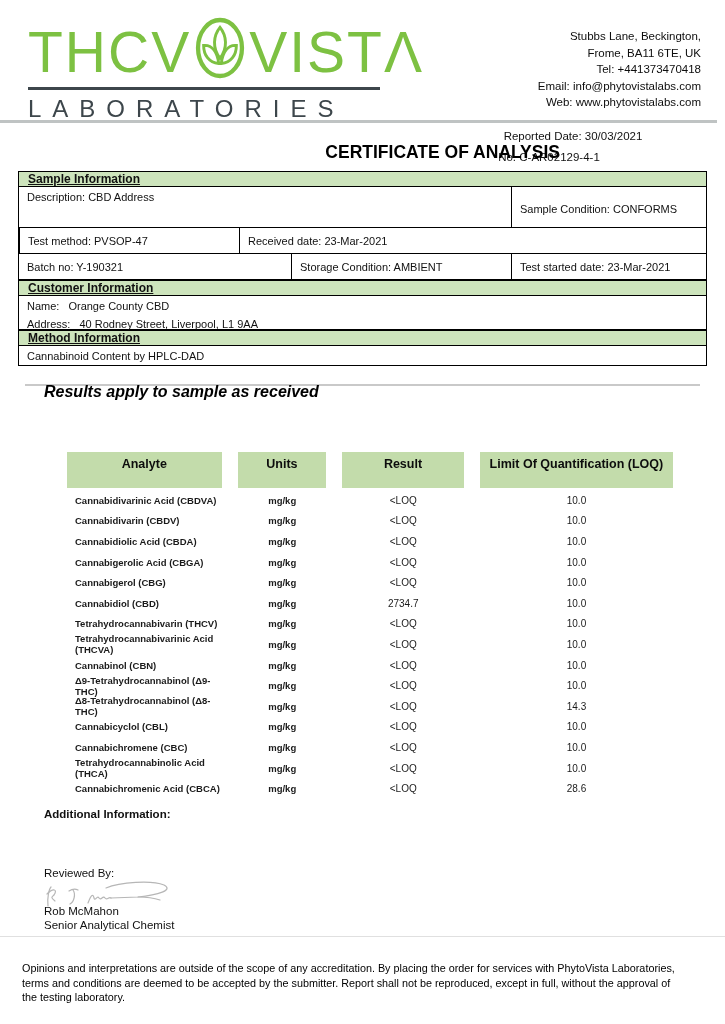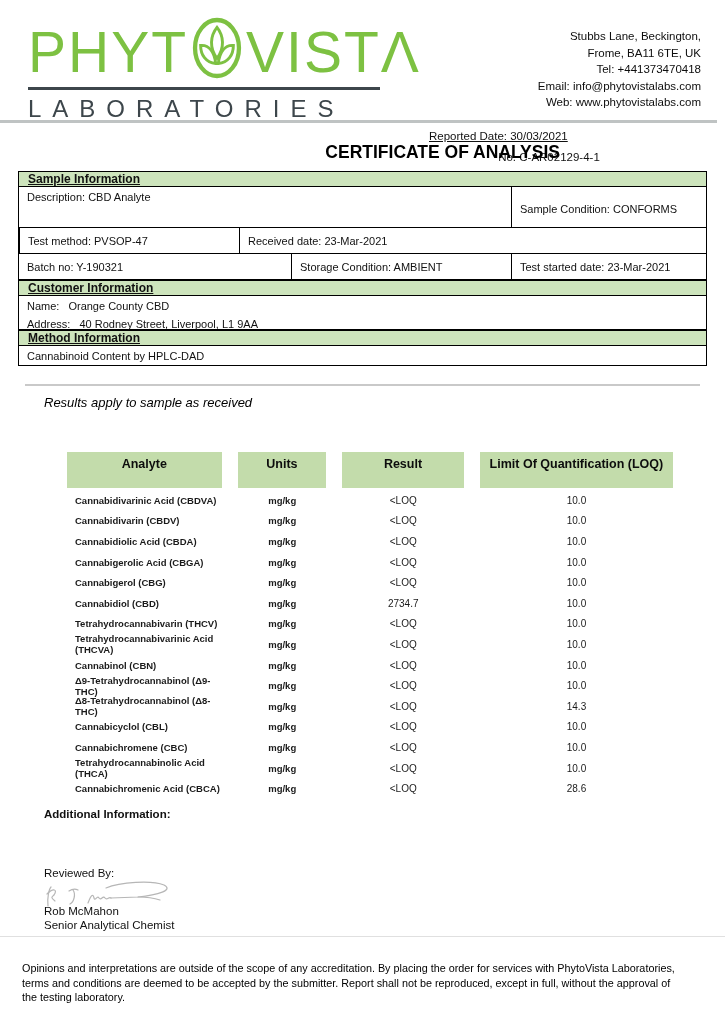--- a/index.html
+++ b/index.html
@@ -14,21 +14,21 @@
   .logotype { display:flex; align-items:center; color:#7dc142; font-size:57px; font-weight:400; letter-spacing:2px; line-height:1; height:68px; }
   .logotype .leaf-o { margin:0 3px; }
   .logo-rule { width:352px; height:3px; background:#3d464b; margin-top:1px; }
   .logo-sub { font-size:24px; letter-spacing:11px; color:#3d464b; margin-top:5px; font-weight:400; }
 
   .contact { position:absolute; right:24px; top:28px; text-align:right; font-size:11.5px; line-height:16.5px; color:#0d0d0d; }
 
   .hdr-divider { position:absolute; left:0; top:120px; width:717px; height:3px; background:#bfc3c3; }
 
   
-  .reported-date { position:absolute; left:429px; top:130px; width:218px; text-align:left; font-size:11.5px;text-decoration:underline; }
+  .reported-date { position:absolute; left:464px; top:130px; width:218px; text-align:center; font-size:11.5px; }
   .report-no { position:absolute; left:440px; top:151px; width:218px; text-align:center; font-size:11.5px; }
   .doc-title { position:absolute; left:100px; top:142px; width:460px; text-align:right; font-size:17.5px; font-weight:bold; color:#000; }
 
   
   .infowrap { position:absolute; left:18px; top:171px; width:689px; font-size:11px; }
   .section-bar { height:16px; background:#cde4bc; border:1.2px solid #000; display:flex; align-items:center; padding-left:9px; font-weight:bold; font-size:12px; }
   .section-bar span { text-decoration:underline; }
   .irow { display:flex; border:1.2px solid #000; border-top:none; }
   .icell { padding:4px 0 0 8px; }
   .vline { border-left:1px solid #000; }
@@ -41,21 +41,21 @@
   .r3 .c-b { width:220px; }
   .r3 .c-c { flex:1; }
   .cust-box { height:34px; display:block; padding:3px 0 0 8px; }
   .cust-line { margin-top:1px; }
   .cust-line.second { margin-top:6px; }
   .cust-label { display:inline-block; }
   .cust-val { margin-left:9px; }
   .method-box { height:20px; display:flex; align-items:center; padding-left:8px; }
 
   .results-divider { position:absolute; left:25px; top:384px; width:675px; height:2px; background:#c9c9c9; }
-  .results-note { position:absolute; left:44px; top:395px; font-size:13px; font-weight:normal; font-style:italic; color:#000; }
+  .results-note { position:absolute; left:44px; top:383px; font-size:16px; font-weight:bold; font-style:italic; color:#000; }
 
   
   .rtable { position:absolute; left:67px; top:452px; width:606px; }
   .rhead { display:flex; gap:16px; }
   .rhead .hcell { background:#c3dcab; height:36px; padding-top:5px; text-align:center; font-weight:bold; font-size:12.5px; color:#0d0d0d; }
   .c1 { width:27.2%; }
   .c2 { width:15.6%; }
   .c3 { width:21.4%; }
   .c4 { width:34%; }
   .rbody { margin-top:2px; }
@@ -75,21 +75,21 @@
   .foot-divider { position:absolute; left:0; top:936px; width:725px; height:1px; background:#e0e0e0; }
   .disclaimer { position:absolute; left:22px; top:961px; width:664px; font-size:10.8px; line-height:14.6px; color:#000; }
 </style>
 </head>
 <body>
 
 <div class="page">
 
   <div class="logo-block">
     <div class="logotype">
-      <span>PHYT</span>
+      <span>THCV</span>
       <span class="leaf-o">
         <svg width="52" height="62" viewBox="0 0 60 72">
           <ellipse cx="30" cy="36" rx="25.5" ry="32.5" fill="none" stroke="#7dc142" stroke-width="5"></ellipse>
           <path d="M30 12 C38 22 39 36 30 48 C21 36 22 22 30 12 Z" fill="none" stroke="#7dc142" stroke-width="3.4"></path>
           <path d="M11 33 C21 32 27 41 28.5 54 C17 53 11 44 11 33 Z" fill="none" stroke="#7dc142" stroke-width="3.4"></path>
           <path d="M49 33 C39 32 33 41 31.5 54 C43 53 49 44 49 33 Z" fill="none" stroke="#7dc142" stroke-width="3.4"></path>
         </svg>
       </span>
       <span>VIST</span>
         <span>Λ</span>
@@ -110,21 +110,21 @@
 
   <div class="reported-date">Reported Date: 30/03/2021</div>
   <div class="report-no">No. C-AR02129-4-1</div>
   <div class="doc-title">CERTIFICATE OF ANALYSIS</div>
 
   <div class="infowrap">
     <div class="section-bar">
       <span>Sample Information</span>
     </div>
     <div class="irow desc-row">
-      <div class="icell desc-cell">Description: CBD Analyte</div>
+      <div class="icell desc-cell">Description: CBD Address</div>
       <div class="icell cond-cell vline">Sample Condition: CONFORMS</div>
     </div>
     <div class="irow r3">
       <div class="icell c-b vline">Test method: PVSOP-47</div>
       <div class="icell c-c vline">Received date: 23-Mar-2021</div>
     </div>
     <div class="irow r3">
       <div class="icell c-a">Batch no: Y-190321</div>
       <div class="icell c-b vline">Storage Condition: AMBIENT</div>
       <div class="icell c-c vline">Test started date: 23-Mar-2021</div>

